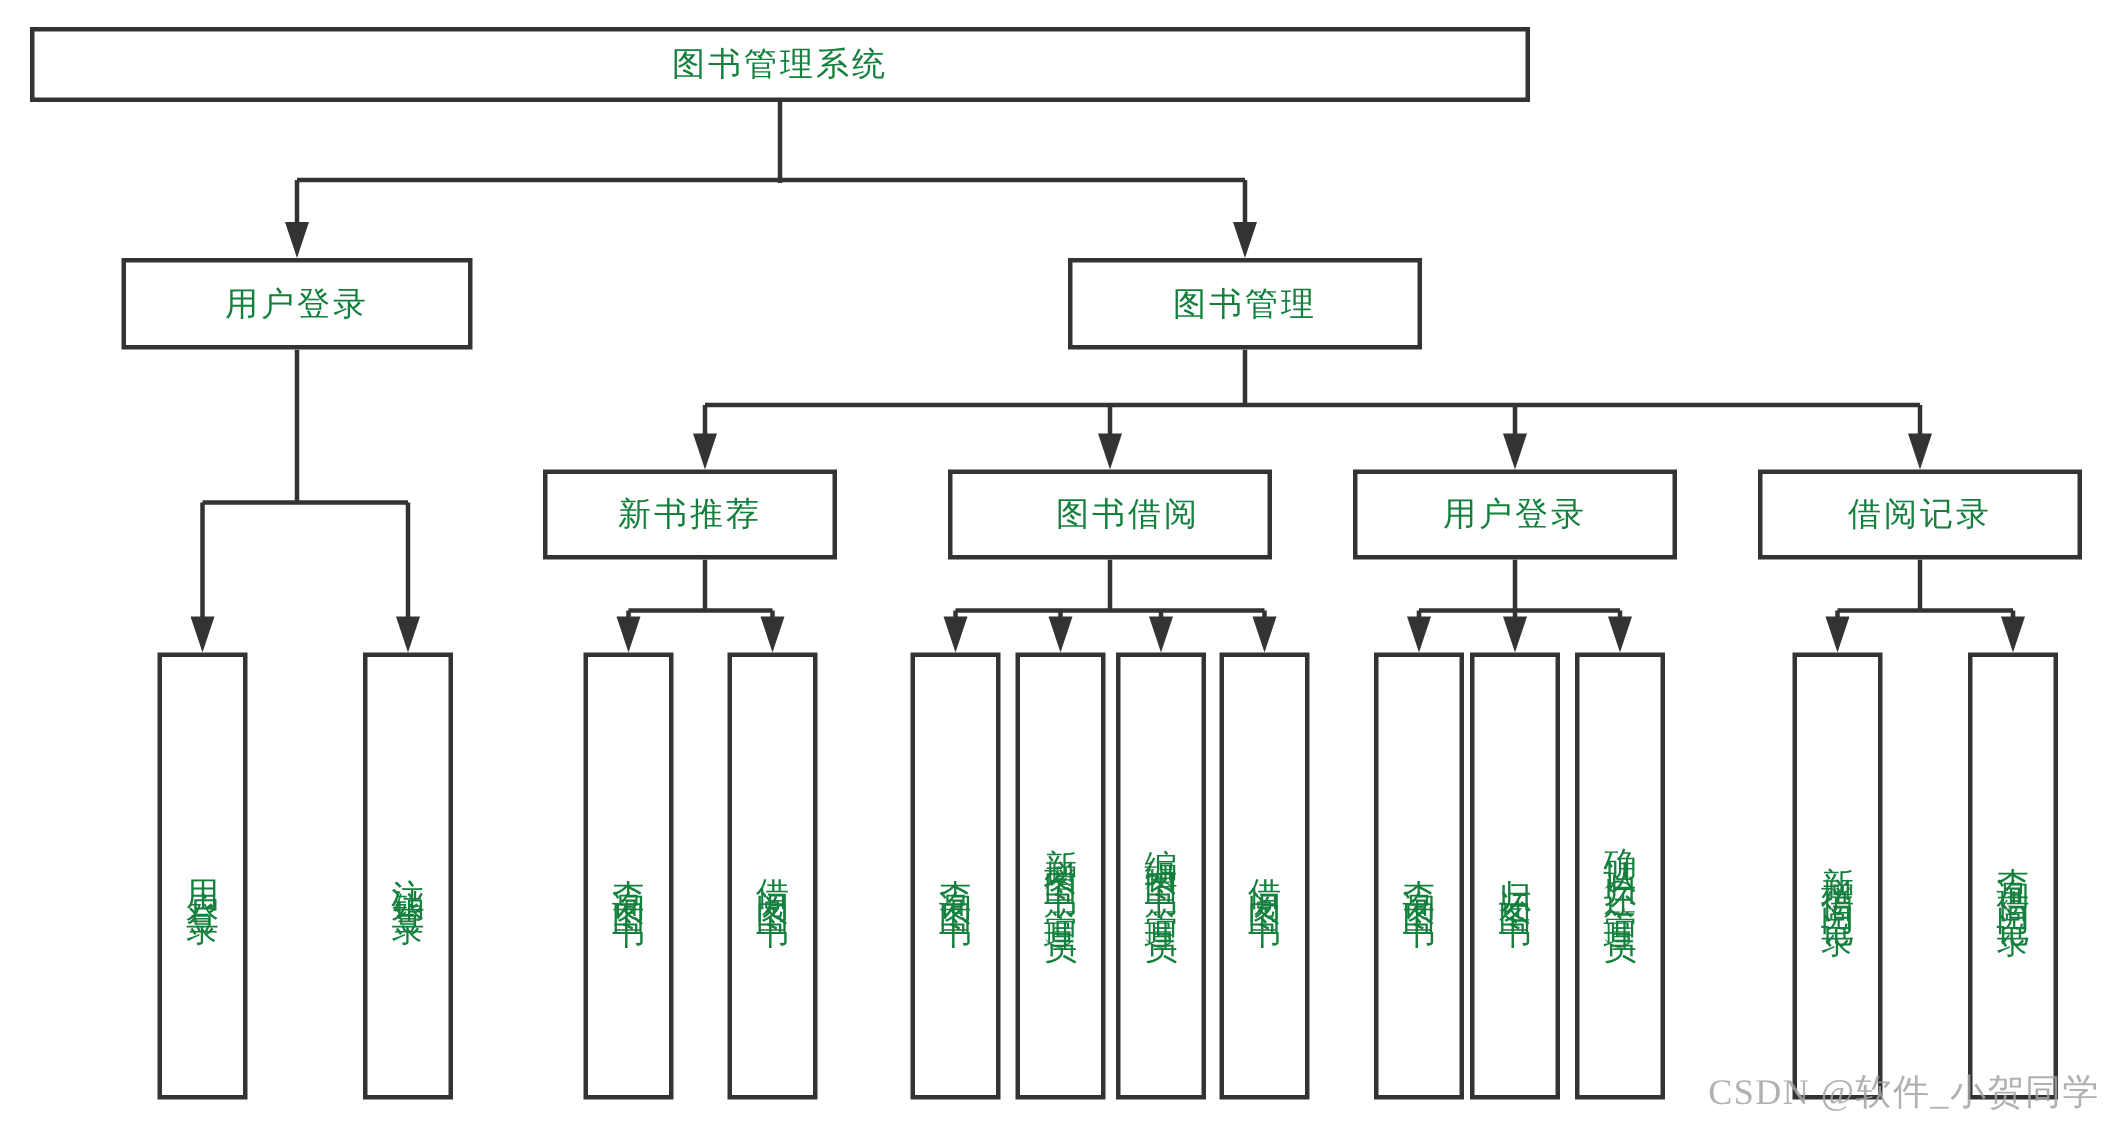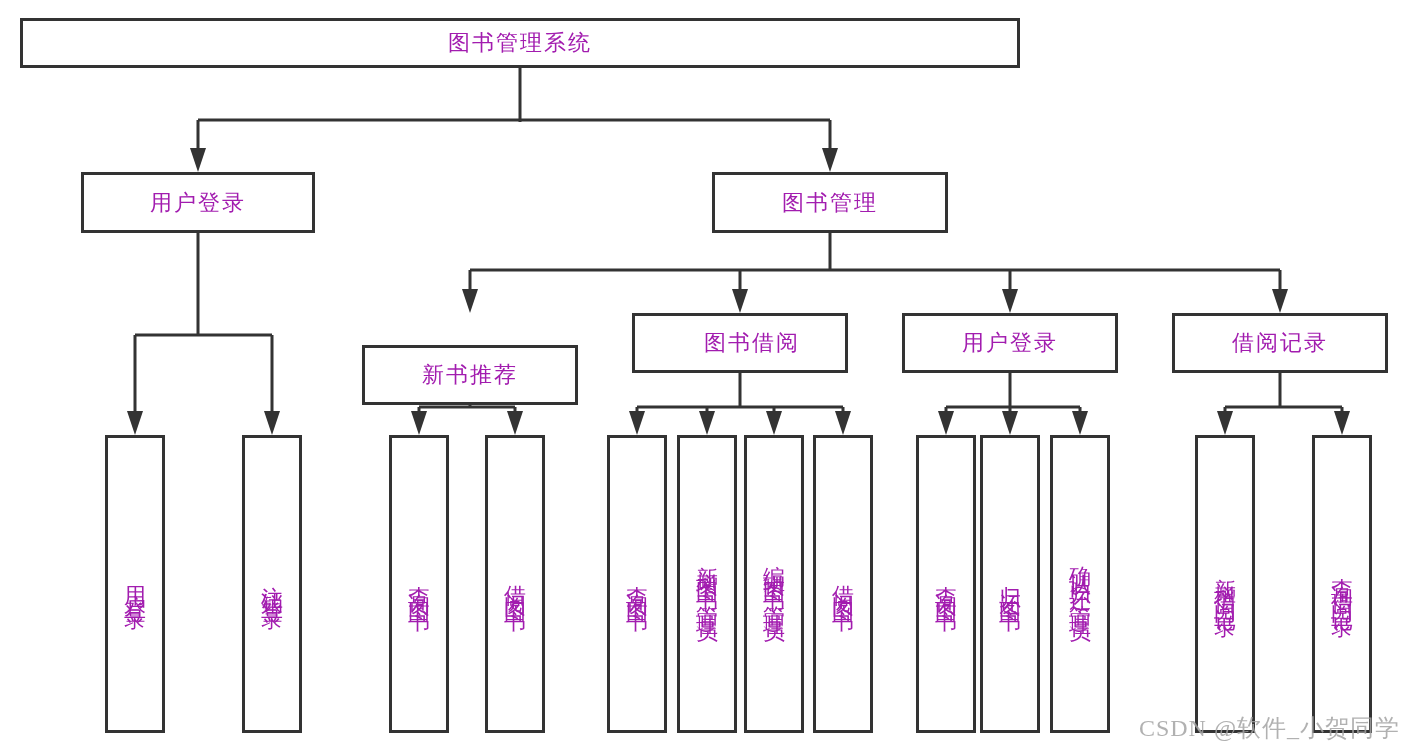--- a/index.html
+++ b/index.html
@@ -18,21 +18,21 @@
     z-index: 1;
   }
   .node {
     position: absolute;
     box-sizing: border-box;
     border: 3px solid #333333;
     background: #ffffff;
     display: flex;
     align-items: center;
     justify-content: center;
-    color: #a21caf;
+    color: #15803d;
     z-index: 2;
   }
   .hnode { font-size: 22px; letter-spacing: 2px; }
   .vnode span {
     writing-mode: vertical-rl;
     text-orientation: mixed;
     font-size: 22px;
     letter-spacing: 8px;
     line-height: 1;
     white-space: nowrap;
@@ -89,21 +89,21 @@
     <span>图书管理系统</span>
   </div>
 
   <div class="node hnode" style="left:81px; top:172px; width:234px; height:61px;">
     <span>用户登录</span>
   </div>
   <div class="node hnode" style="left:712px; top:172px; width:236px; height:61px;">
     <span>图书管理</span>
   </div>
 
-  <div class="node hnode" style="left:362px; top:313px; width:216px; height:60px;margin-top:32px;">
+  <div class="node hnode" style="left:362px; top:313px; width:196px; height:60px;">
     <span>新书推荐</span>
   </div>
   <div class="node hnode" style="left:632px; top:313px; width:216px; height:60px;padding-left:24px;">
     <span>图书借阅</span>
   </div>
   <div class="node hnode" style="left:902px; top:313px; width:216px; height:60px;">
     <span>用户登录</span>
   </div>
   <div class="node hnode" style="left:1172px; top:313px; width:216px; height:60px;">
     <span>借阅记录</span>

